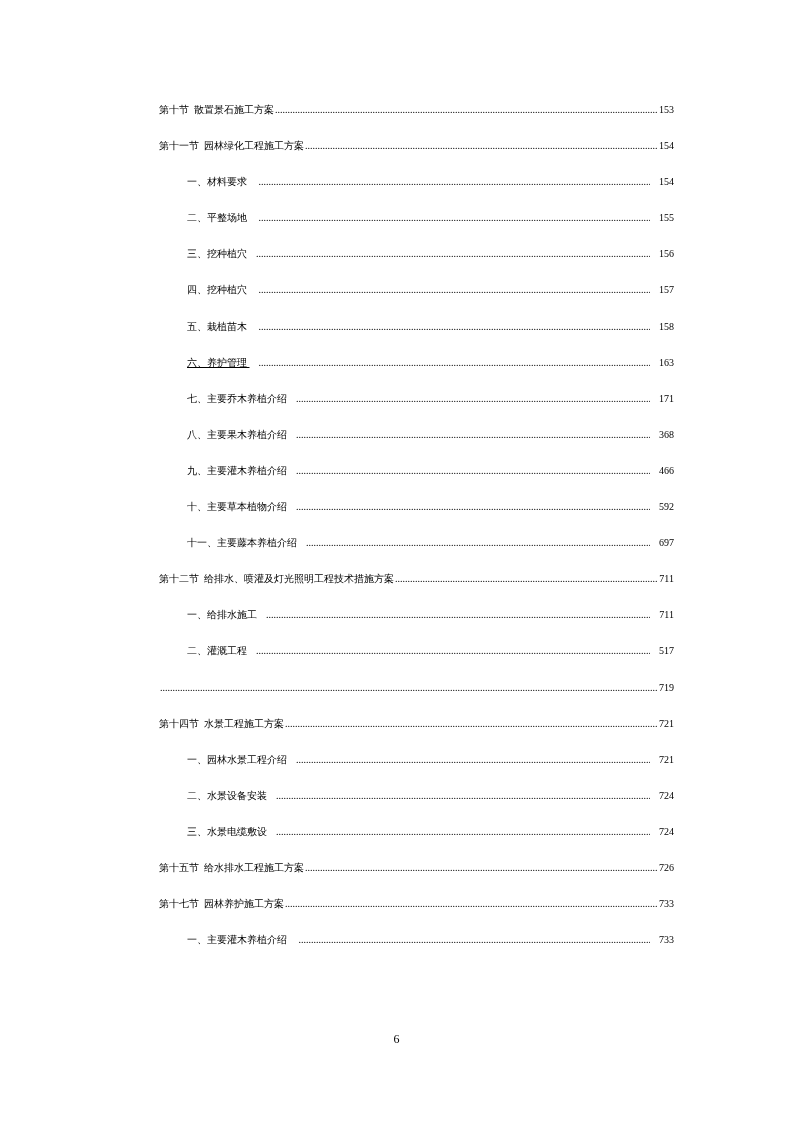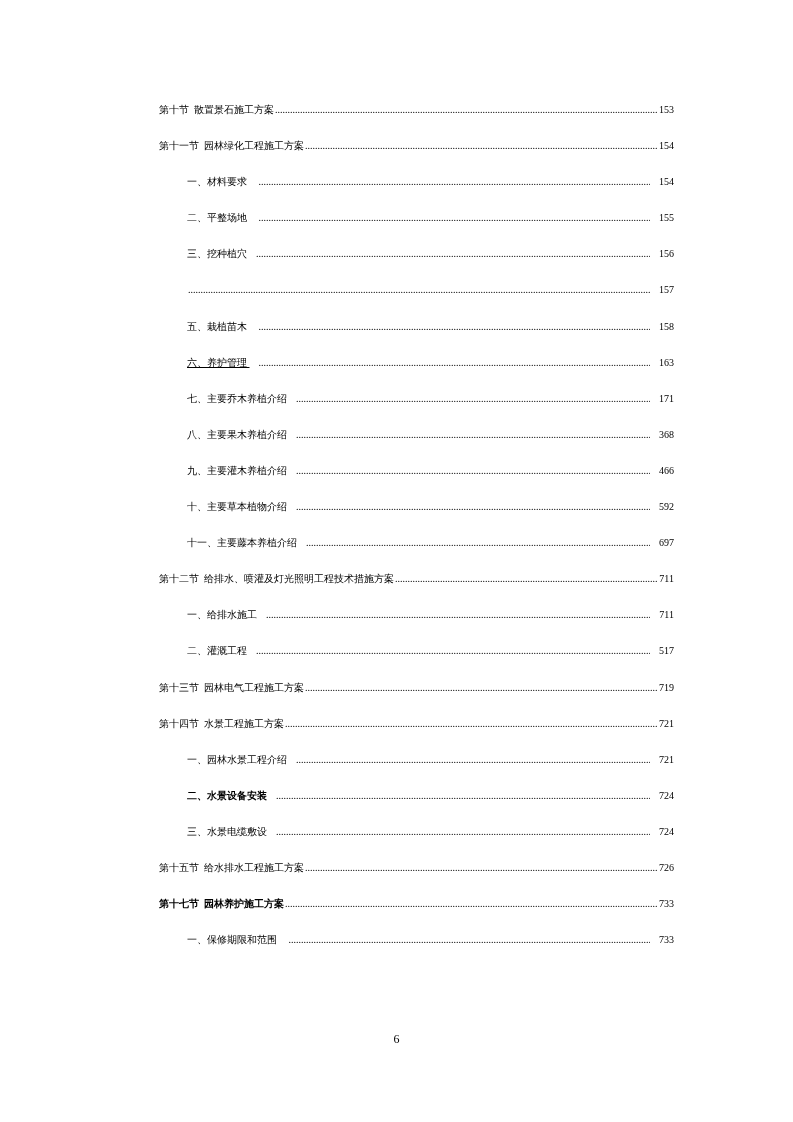--- a/index.html
+++ b/index.html
@@ -37,20 +37,21 @@
       <span class="title" style="white-space: pre;">二、平整场地 </span>
       <span class="leader"></span>
       <span class="page">155</span>
     </div>
     <div class="row lvl2">
       <span class="title" style="white-space: pre;">三、挖种植穴</span>
       <span class="leader"></span>
       <span class="page">156</span>
     </div>
     <div class="row lvl2">
+      <span class="title" style="white-space: pre;">四、挖种植穴 </span>
       <span class="leader"></span>
       <span class="page">157</span>
     </div>
     <div class="row lvl2">
       <span class="title" style="white-space: pre;">五、栽植苗木 </span>
       <span class="leader"></span>
       <span class="page">158</span>
     </div>
     <div class="row lvl2">
       <span class="title" style="white-space: pre; text-decoration: underline;">六、养护管理 </span>
@@ -91,54 +92,53 @@
       <span class="title" style="white-space: pre;">一、给排水施工</span>
       <span class="leader"></span>
       <span class="page">711</span>
     </div>
     <div class="row lvl2">
       <span class="title" style="white-space: pre;">二、灌溉工程</span>
       <span class="leader"></span>
       <span class="page">517</span>
     </div>
     <div class="row">
-      <span class="title" style="white-space: pre;">第十三节  园林电气工程施工方案</span>
       <span class="leader"></span>
       <span class="page">719</span>
     </div>
     <div class="row">
       <span class="title" style="white-space: pre;">第十四节  水景工程施工方案</span>
       <span class="leader"></span>
       <span class="page">721</span>
     </div>
     <div class="row lvl2">
       <span class="title" style="white-space: pre;">一、园林水景工程介绍</span>
       <span class="leader"></span>
       <span class="page">721</span>
     </div>
     <div class="row lvl2">
-      <span class="title" style="white-space: pre; font-weight: bold;">二、水景设备安装</span>
+      <span class="title" style="white-space: pre;">二、水景设备安装</span>
       <span class="leader"></span>
       <span class="page">724</span>
     </div>
     <div class="row lvl2">
       <span class="title" style="white-space: pre;">三、水景电缆敷设</span>
       <span class="leader"></span>
       <span class="page">724</span>
     </div>
     <div class="row">
       <span class="title" style="white-space: pre;">第十五节  给水排水工程施工方案</span>
       <span class="leader"></span>
       <span class="page">726</span>
     </div>
     <div class="row">
-      <span class="title" style="white-space: pre; font-weight: bold;">第十七节  园林养护施工方案</span>
+      <span class="title" style="white-space: pre;">第十七节  园林养护施工方案</span>
       <span class="leader"></span>
       <span class="page">733</span>
     </div>
     <div class="row lvl2">
-      <span class="title" style="white-space: pre;">一、保修期限和范围 </span>
+      <span class="title" style="white-space: pre;">一、主要灌木养植介绍 </span>
       <span class="leader"></span>
       <span class="page">733</span>
     </div>
   </div>
 
 <div class="footer">6</div>
 
 </body></html>

